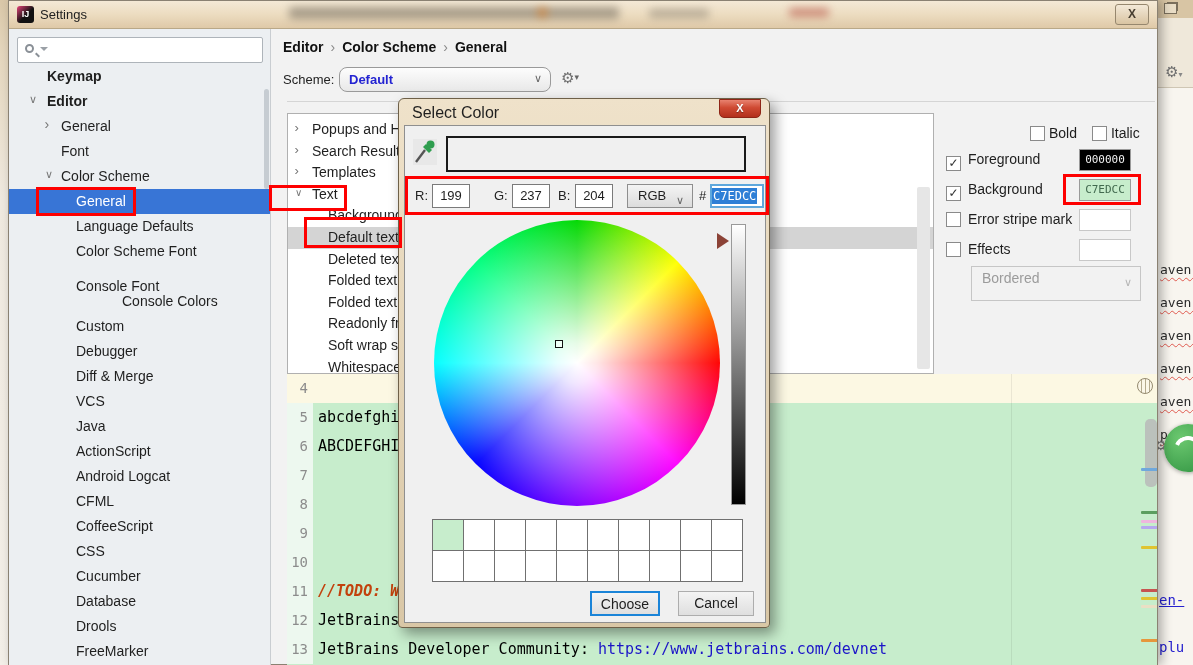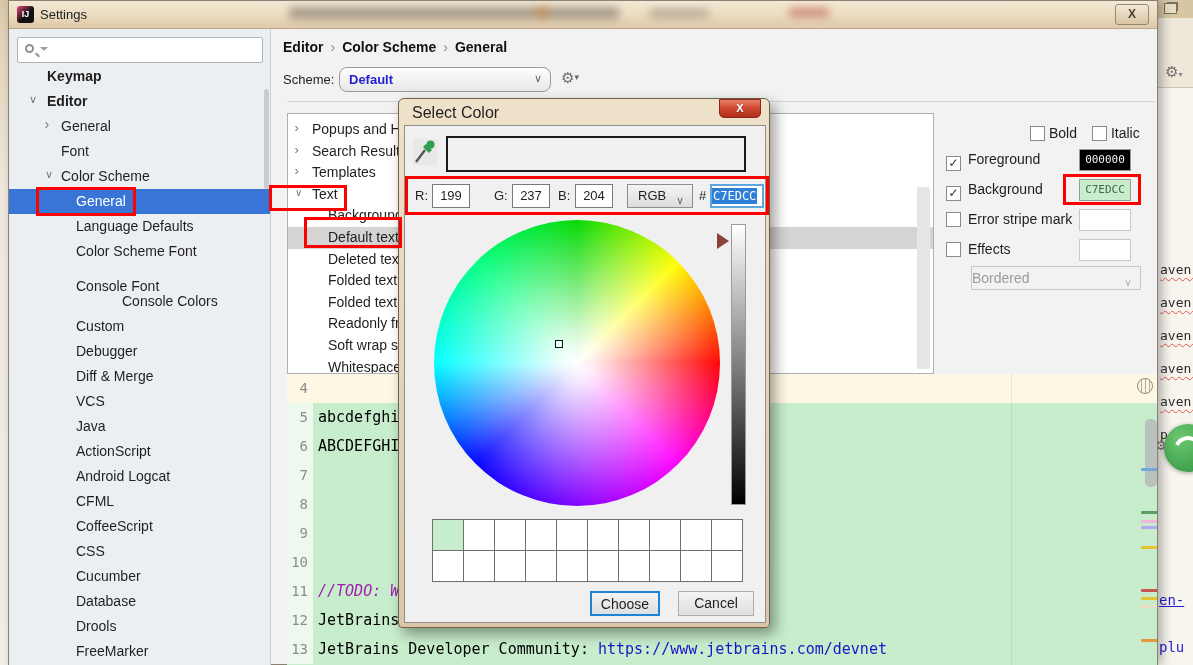--- a/index.html
+++ b/index.html
@@ -64,31 +64,31 @@
   .lb-scroll{position:absolute;right:3px;top:73px;width:13px;height:182px;background:#e6e6e6;border-radius:2px;}
 
   
   .stylepanel{position:absolute;left:935px;top:112px;width:218px;height:300px;}
   .cb{display:inline-block;width:15px;height:15px;background:#fff;border:1px solid #8a8a8a;text-align:center;line-height:13px;font-size:12px;color:#333;vertical-align:-3px;cursor:pointer;}
   .flagrow{position:absolute;font-size:14px;color:#1d1d1d;white-space:nowrap;}
   .sp-row{position:absolute;left:2px;height:24px;font-size:14px;white-space:nowrap;}
   .sp-row .lbl{margin-left:7px;}
   .swatch{position:absolute;left:133px;width:52px;height:22px;border:1px solid #9a9a9a;font-family:"DejaVu Sans Mono",monospace;font-size:11px;text-align:center;line-height:20px;cursor:pointer;}
   .swatch.empty{border:1px solid #c8c8c8;background:#fff;}
-  .effects-dd{position:absolute;left:27px;top:153px;width:170px;height:24px;border:1px solid #c6c6c6;background:#f2f2f2;color:#9b9b9b;font-size:14px;line-height:22px;}
+  .effects-dd{position:absolute;left:27px;top:153px;width:170px;height:35px;border:1px solid #c6c6c6;background:#f2f2f2;color:#9b9b9b;font-size:14px;line-height:22px;padding-left:10px;}
   .effects-dd .dd-arrow{color:#b5b5b5;}
 
   
   .preview{position:absolute;left:278px;top:373px;width:870px;height:292px;overflow:hidden;background:#c7edcc;}
   .p-row{position:relative;width:100%;height:29px;background:#c7edcc;}
   .p-row.cream{background:#fcf8e3;}
   .p-gutter{position:absolute;left:0;top:0;width:26px;height:29px;background:rgba(252,252,252,.72);text-align:right;padding-right:5px;font-family:"DejaVu Sans Mono",monospace;font-size:14px;color:#8c8c8c;line-height:29px;}
   .p-row.cream .p-gutter{background:transparent;}
   .p-text{position:absolute;left:31px;top:0;height:29px;line-height:29px;font-family:"DejaVu Sans Mono",monospace;font-size:15px;color:#000;white-space:pre;}
-  .seg-todo{color:#a21caf;font-weight:normal;font-style:italic;}
+  .seg-todo{color:#c2410c;font-weight:bold;font-style:italic;}
   .seg-link{color:#1b14c8;text-decoration:underline;}
   .seg-link2{color:#1b14c8;}
   .guide{position:absolute;left:724px;top:0;width:1px;height:100%;background:rgba(0,0,0,.07);}
   .hat-icon{position:absolute;left:850px;top:4px;width:16px;height:16px;border:1px solid #948a6f;border-radius:50%;background:repeating-linear-gradient(90deg,#fbf7e8 0 3px,#b4aa8d 3px 4px);}
   .pv-thumb{position:absolute;left:858px;top:45px;width:12px;height:68px;background:#b9b9b9;border-radius:5px;opacity:.85;}
   .stripe{position:absolute;left:854px;width:17px;height:3px;border-radius:1px;}
 
   
   .color-dialog{position:absolute;left:398px;top:98px;width:372px;height:530px;z-index:40;background:linear-gradient(180deg,#efe2ca,#d9c7a6);border:1px solid #6e6048;border-radius:6px 6px 4px 4px;box-shadow:5px 6px 14px rgba(0,0,0,.4);}
   .cd-title{position:absolute;left:13px;top:5px;font-size:16px;color:#1f1f1f;}

